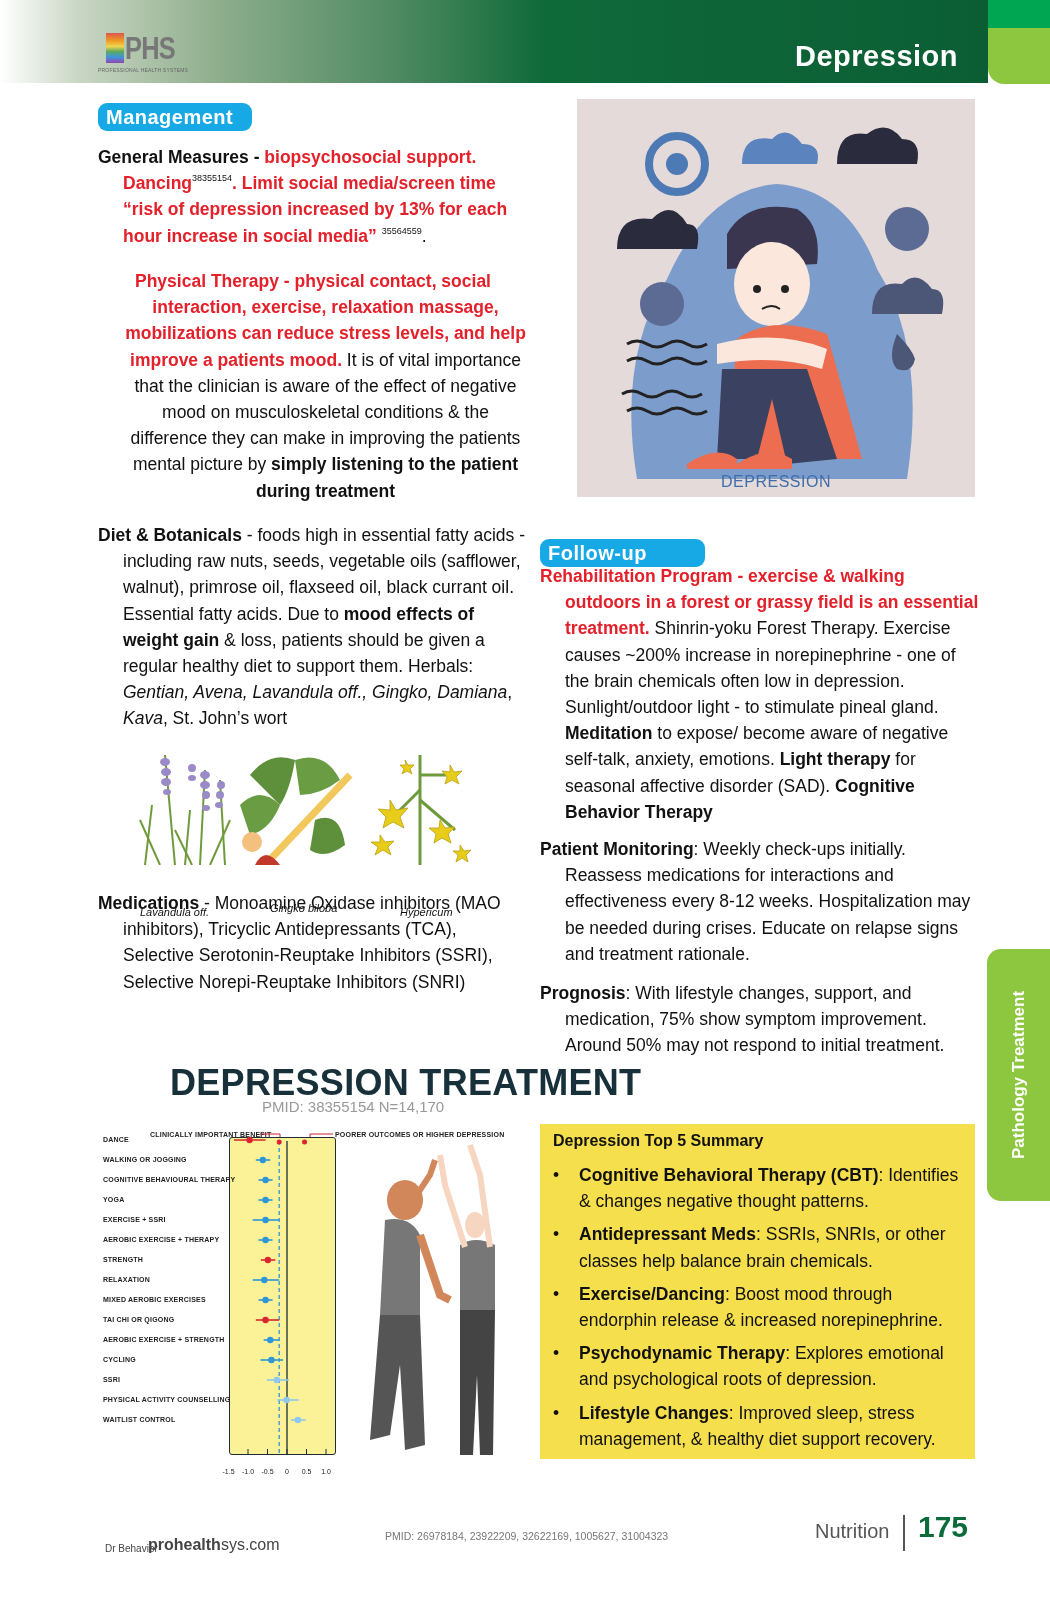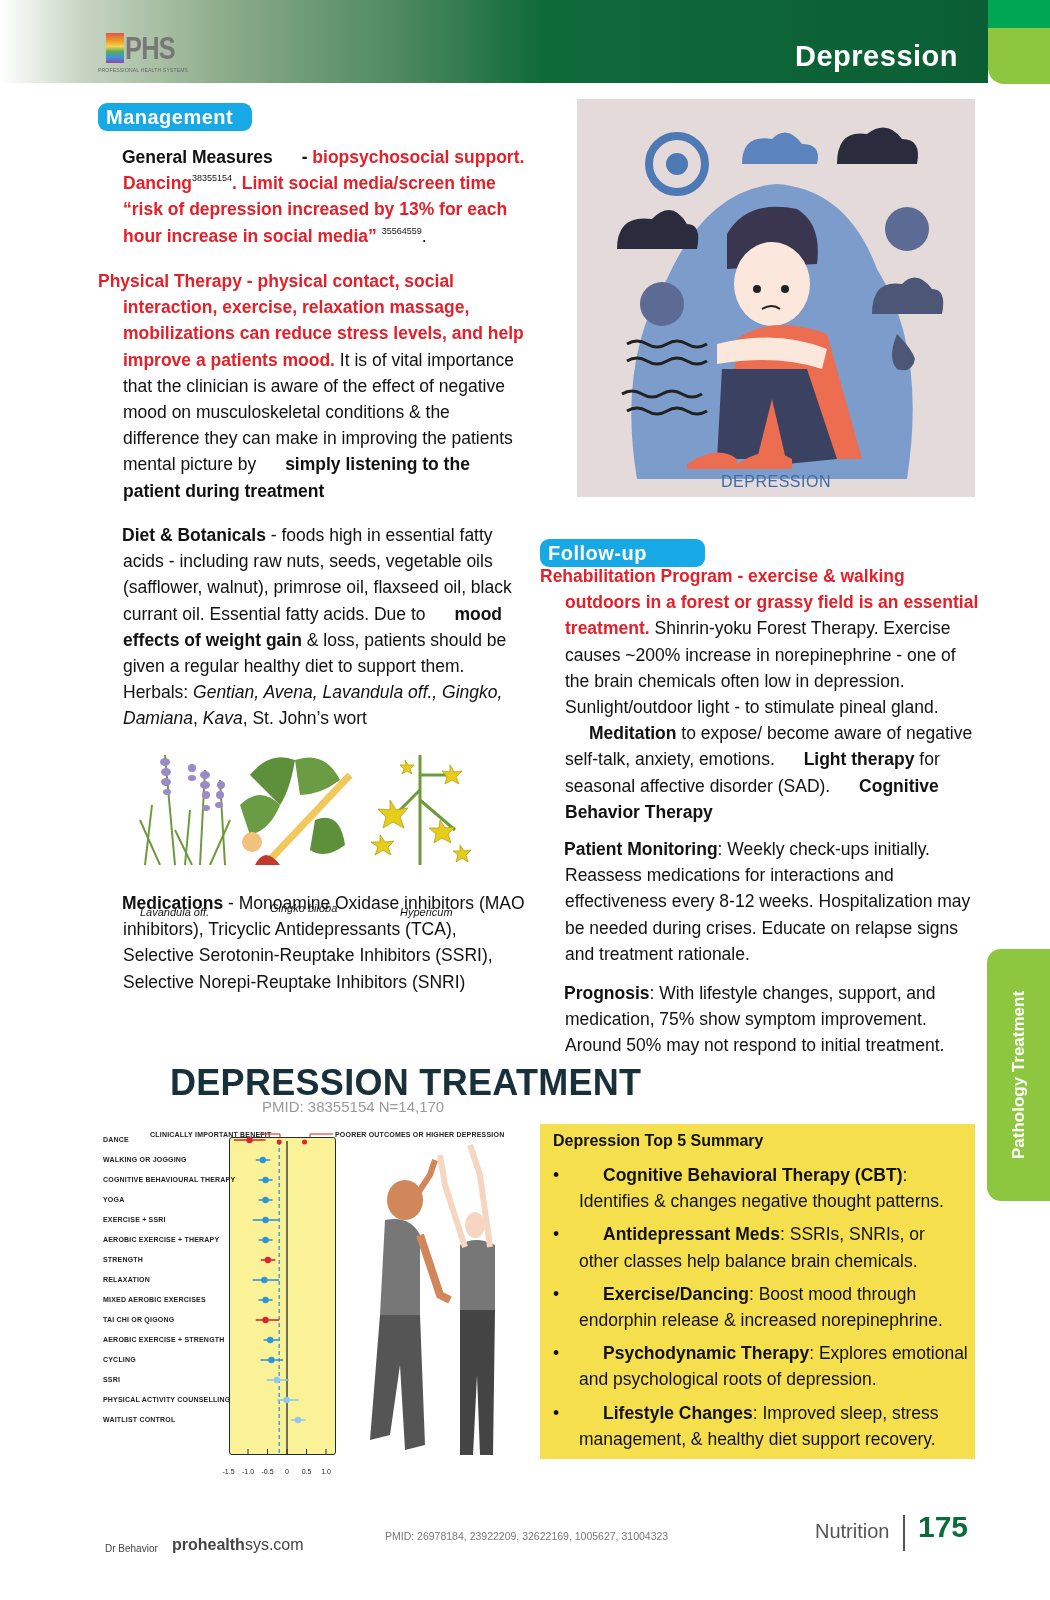--- a/index.html
+++ b/index.html
@@ -16,21 +16,21 @@
   .logo-text { font-weight: bold; font-size: 31px; color: #777; letter-spacing: -1px; line-height: 28px; margin-left: 1px; transform: scaleX(.82); transform-origin: left; }
   .logo-sub { position: absolute; left: 98px; top: 67px; font-size: 5px; color: #666; letter-spacing: .2px; }
   .page-title { position: absolute; right: 92px; top: 40px; font-size: 29px; font-weight: bold; color: #fff; letter-spacing: .5px; }
 
   
   .pill { position: absolute; height: 28px; border-radius: 9px; background: #16a9e6; color: #fff; font-weight: bold; font-size: 20px; padding-left: 8px; line-height: 28px; letter-spacing: .5px; }
 
   
   .para { position: absolute; font-size: 17.5px; line-height: 26.2px; padding-left: 25px; text-indent: -25px; }
   .red { color: #e4202a; font-weight: bold; }
-  .b { font-weight: bold; margin-left: 24px; }
+  .b { font-weight: bold; }
   .i { font-style: italic; }
   sup { font-size: 9px; vertical-align: 8px; line-height: 0; font-weight: normal; color: #111; }
 
   
   .illus { position: absolute; left: 577px; top: 99px; width: 398px; height: 398px; background: #e5dada; overflow: hidden; }
   .illus-caption { position: absolute; left: 0; width: 100%; bottom: 6px; text-align: center; color: #3f6ea8; font-size: 16px; letter-spacing: .5px; }
 
   
   .herb { position: absolute; top: 750px; width: 120px; height: 115px; }
   .herb-label { position: absolute; font-style: italic; font-size: 11px; top: 870px; margin-top: 36px; }
@@ -74,21 +74,21 @@
 </div>
 <div class="logo-sub">PROFESSIONAL HEALTH SYSTEMS</div>
 <div class="page-title">Depression</div>
 
 <div class="pill" style="left:98px; top:103px; width:154px;">Management</div>
 
 <div class="para" style="left:98px; top:144px; width:430px;">
   <span class="b">General Measures</span><span class="b"> - </span><span class="red">biopsychosocial support. Dancing</span><sup>38355154</sup><span class="red">. Limit social media/screen time “risk of depression increased by 13% for each hour increase in social media”</span> <sup>35564559</sup><span>.</span>
 </div>
 
-<div class="para" style="left:98px; top:268px; width:430px;">
+<div class="para" style="left:98px; top:268px; width:430px;text-align:center;">
   <span class="red">Physical Therapy - physical contact, social interaction, exercise, relaxation massage, mobilizations can reduce stress levels, and help improve a patients mood.</span><span> It is of vital importance that the clinician is aware of the effect of negative mood on musculoskeletal conditions &amp; the difference they can make in improving the patients mental picture by </span><span class="b">simply listening to the patient during treatment</span>
 </div>
 
 <div class="para" style="left:98px; top:522px; width:430px;">
   <span class="b">Diet &amp; Botanicals</span><span> - foods high in essential fatty acids - including raw nuts, seeds, vegetable oils (safflower, walnut), primrose oil, flaxseed oil, black currant oil. Essential fatty acids. Due to </span><span class="b">mood effects of weight gain</span><span> &amp; loss, patients should be given a regular healthy diet to support them. Herbals: </span><span class="i">Gentian, Avena, Lavandula off., Gingko, Damiana</span><span>, </span><span class="i">Kava</span><span>, St. John’s wort</span>
 </div>
 
 <svg class="herb" style="left:130px;" viewBox="0 0 120 115">
   <g stroke="#6f9a3c" stroke-width="2" fill="none">
     <path d="M15 115 L22 55"></path>

